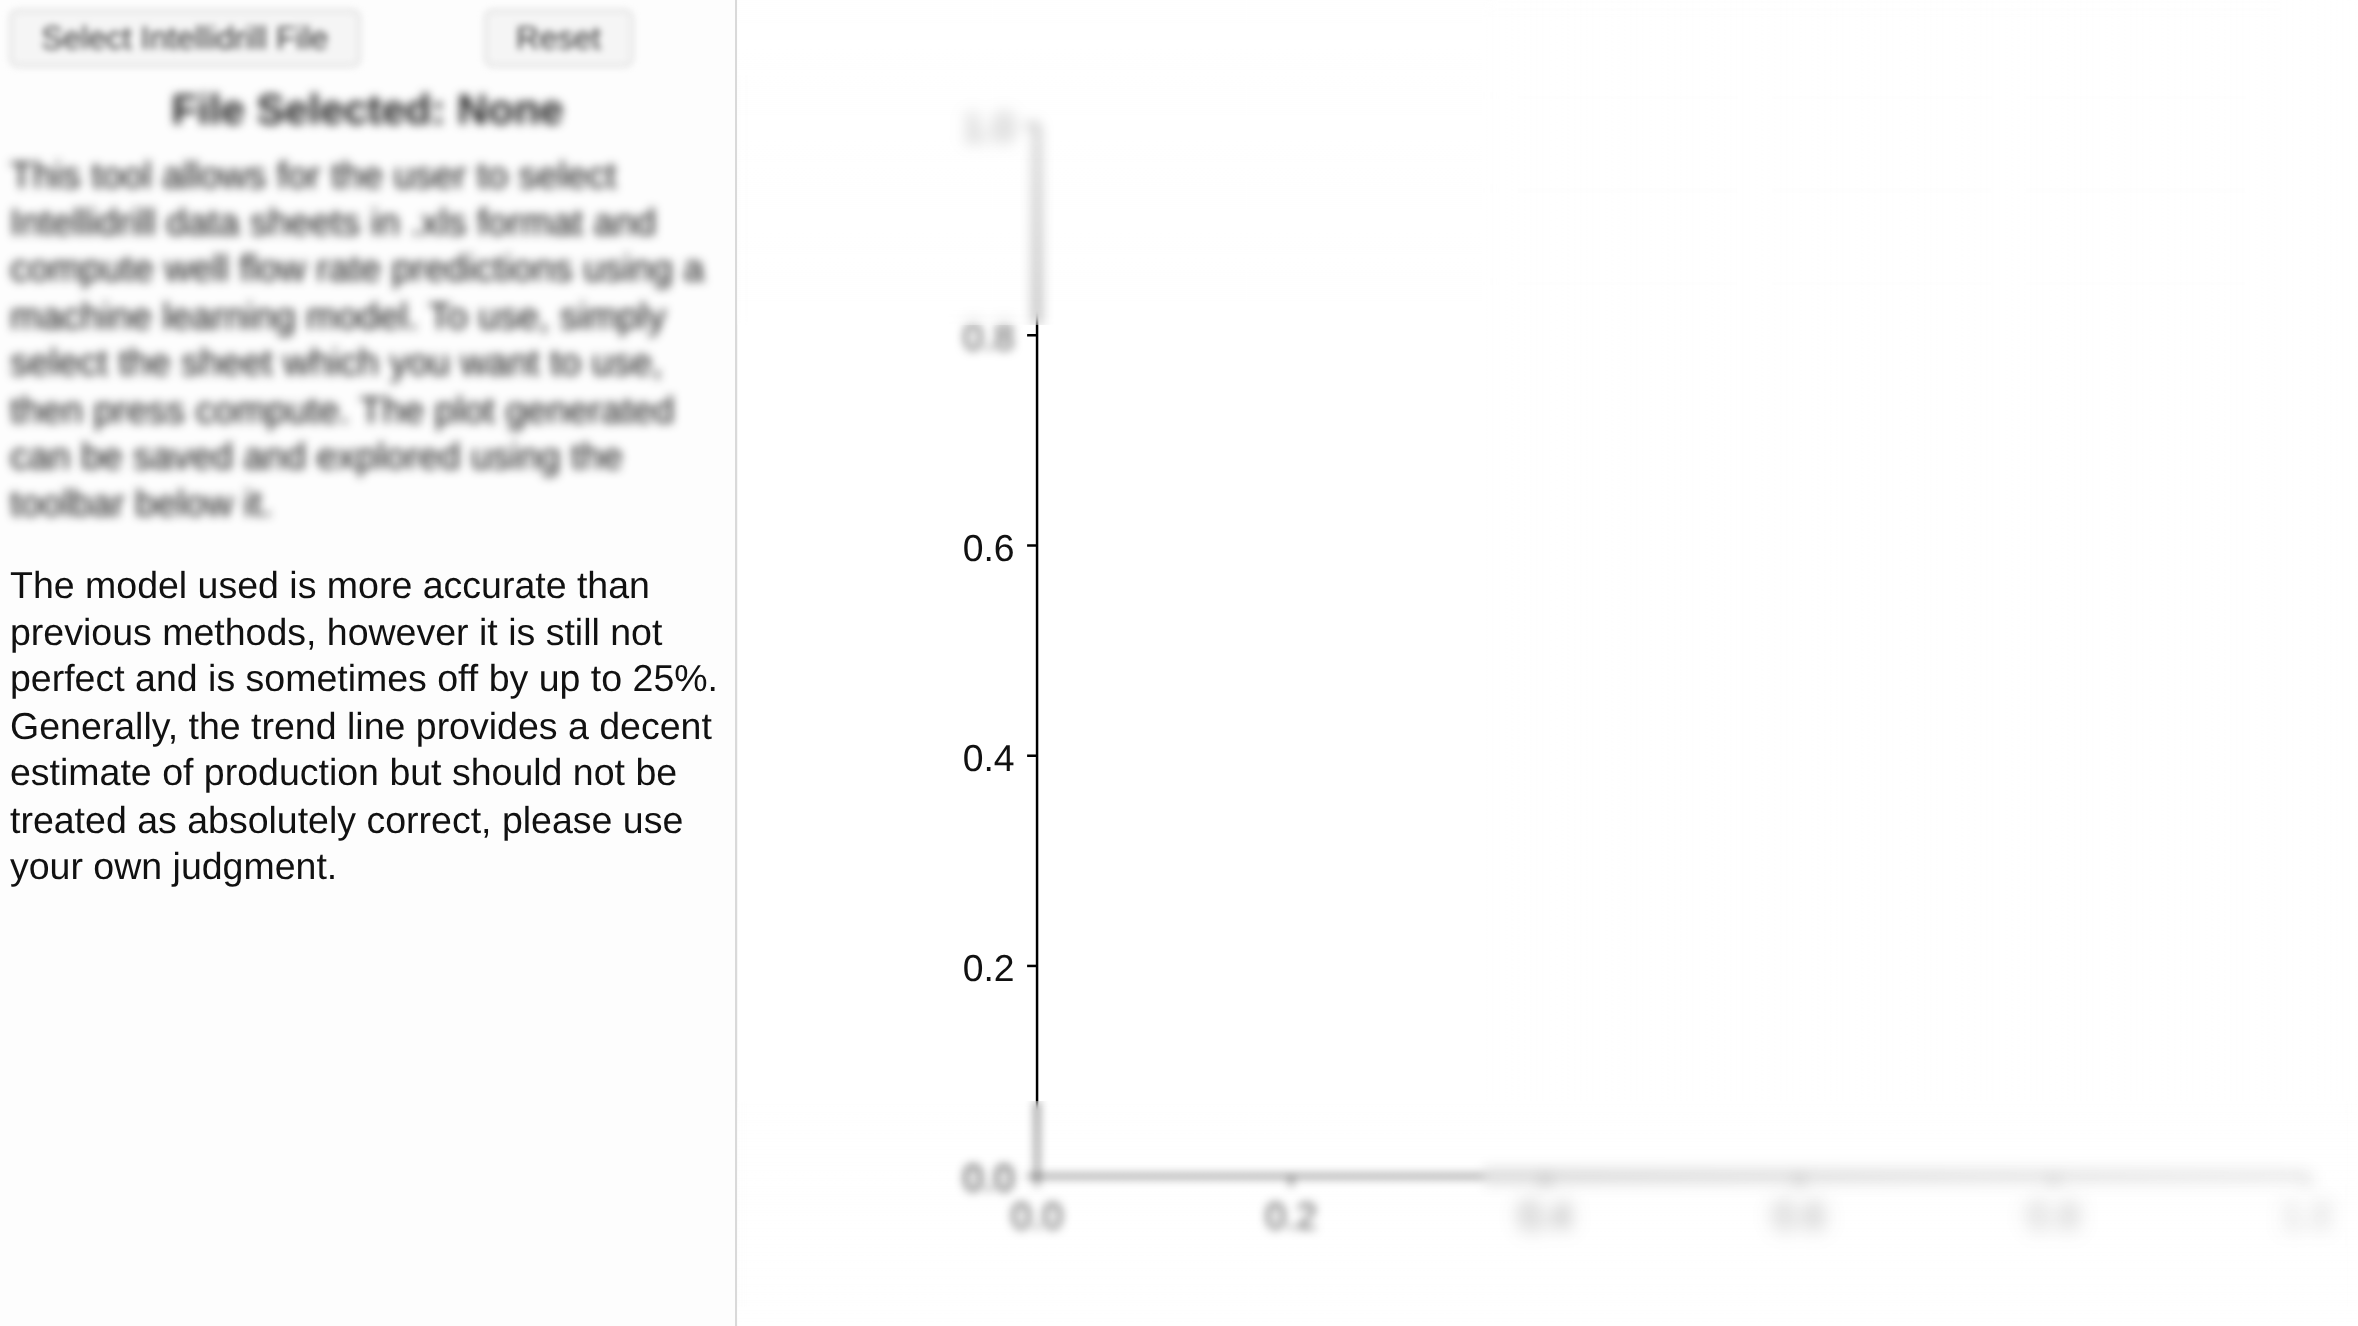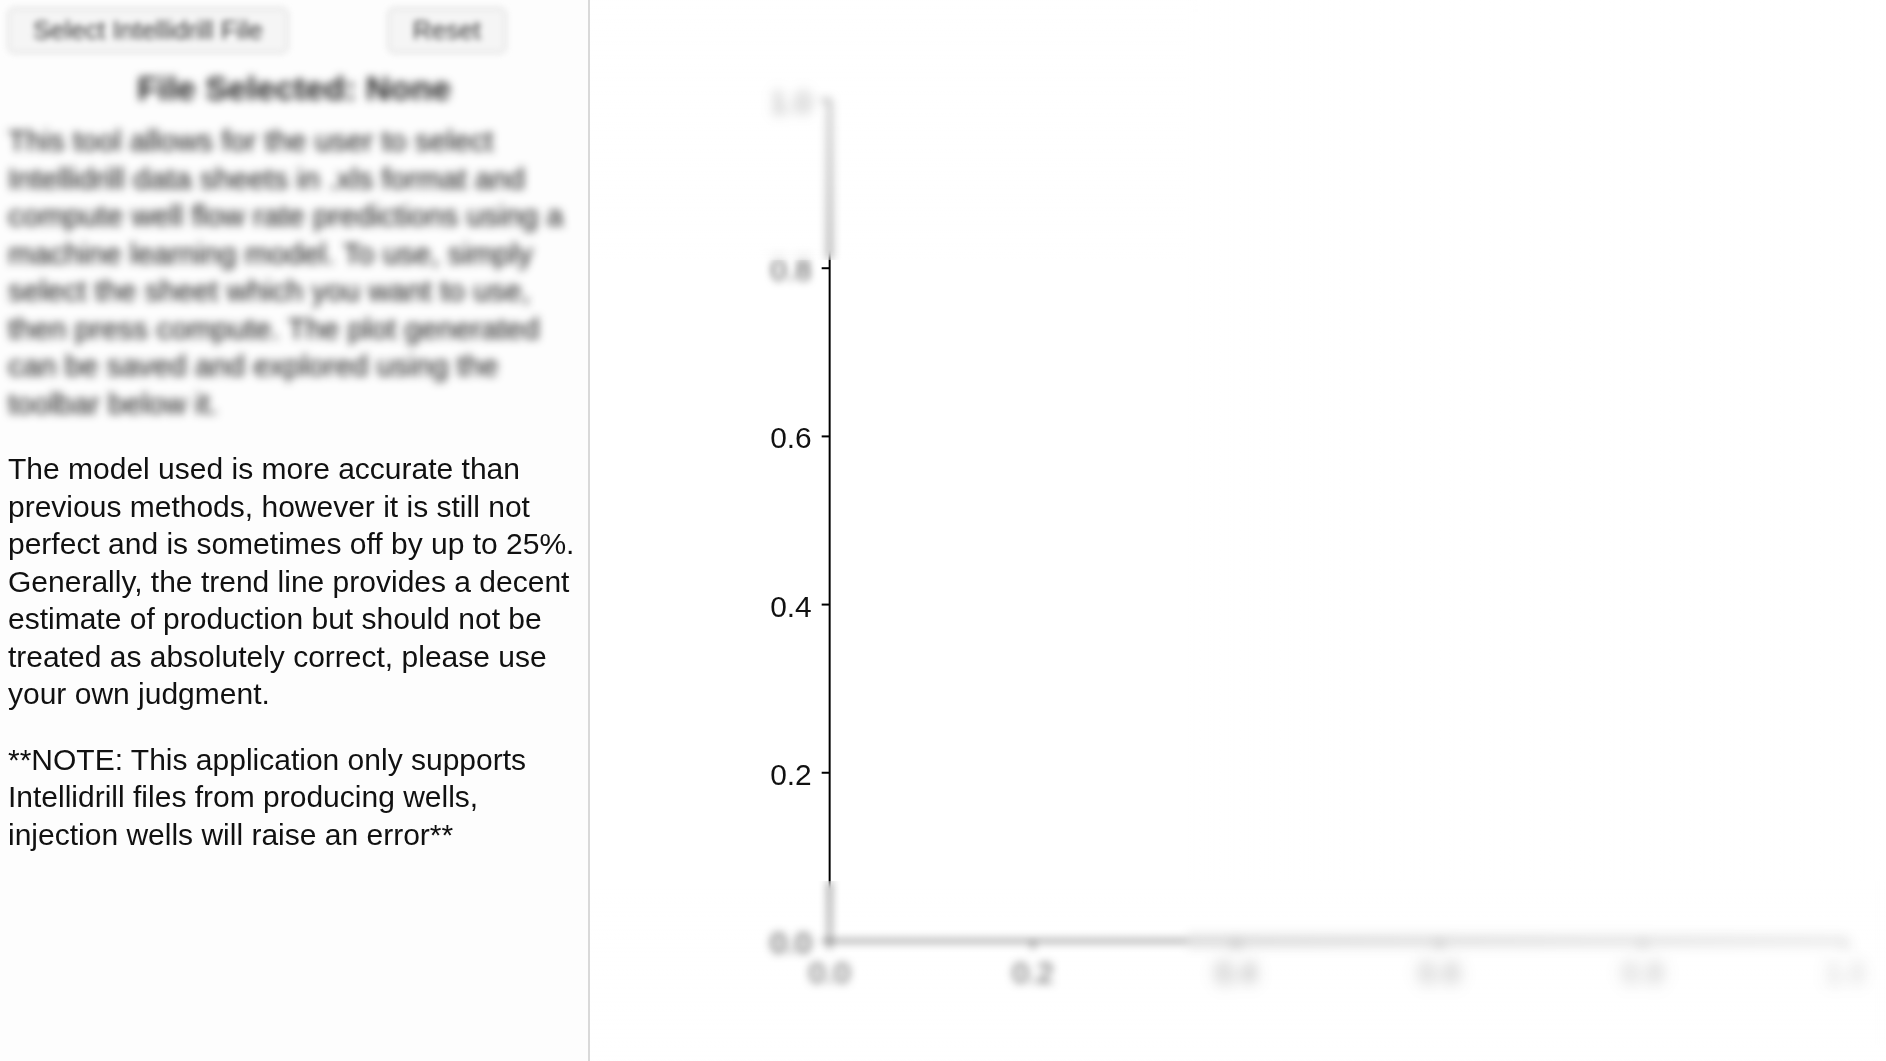--- a/index.html
+++ b/index.html
@@ -106,21 +106,20 @@
       <button class="btn">Select Intellidrill File</button>
       <button class="btn">Reset</button>
     </div>
 
     <div class="file-status">File Selected: None</div>
 
     <p class="para blur-heavy">This tool allows for the user to select Intellidrill data sheets in .xls format and compute well flow rate predictions using a machine learning model. To use, simply select the sheet which you want to use, then press compute. The plot generated can be saved and explored using the toolbar below it.</p>
 
     <p class="para">The model used is more accurate than previous methods, however it is still not perfect and is sometimes off by up to 25%. Generally, the trend line provides a decent estimate of production but should not be treated as absolutely correct, please use your own judgment.</p>
 
-    <p class="para">**NOTE: This application only supports Intellidrill files from producing wells, injection wells will raise an error**</p>
   </aside>
 
   <main class="main">
     <div class="plot-frame">
       <svg class="plot" viewBox="0 0 1140 940" preserveAspectRatio="none">
 
         <line class="axis-line" x1="100" y1="40" x2="100" y2="880"></line>
 
         <line class="axis-line" x1="100" y1="880" x2="1120" y2="880"></line>
 

